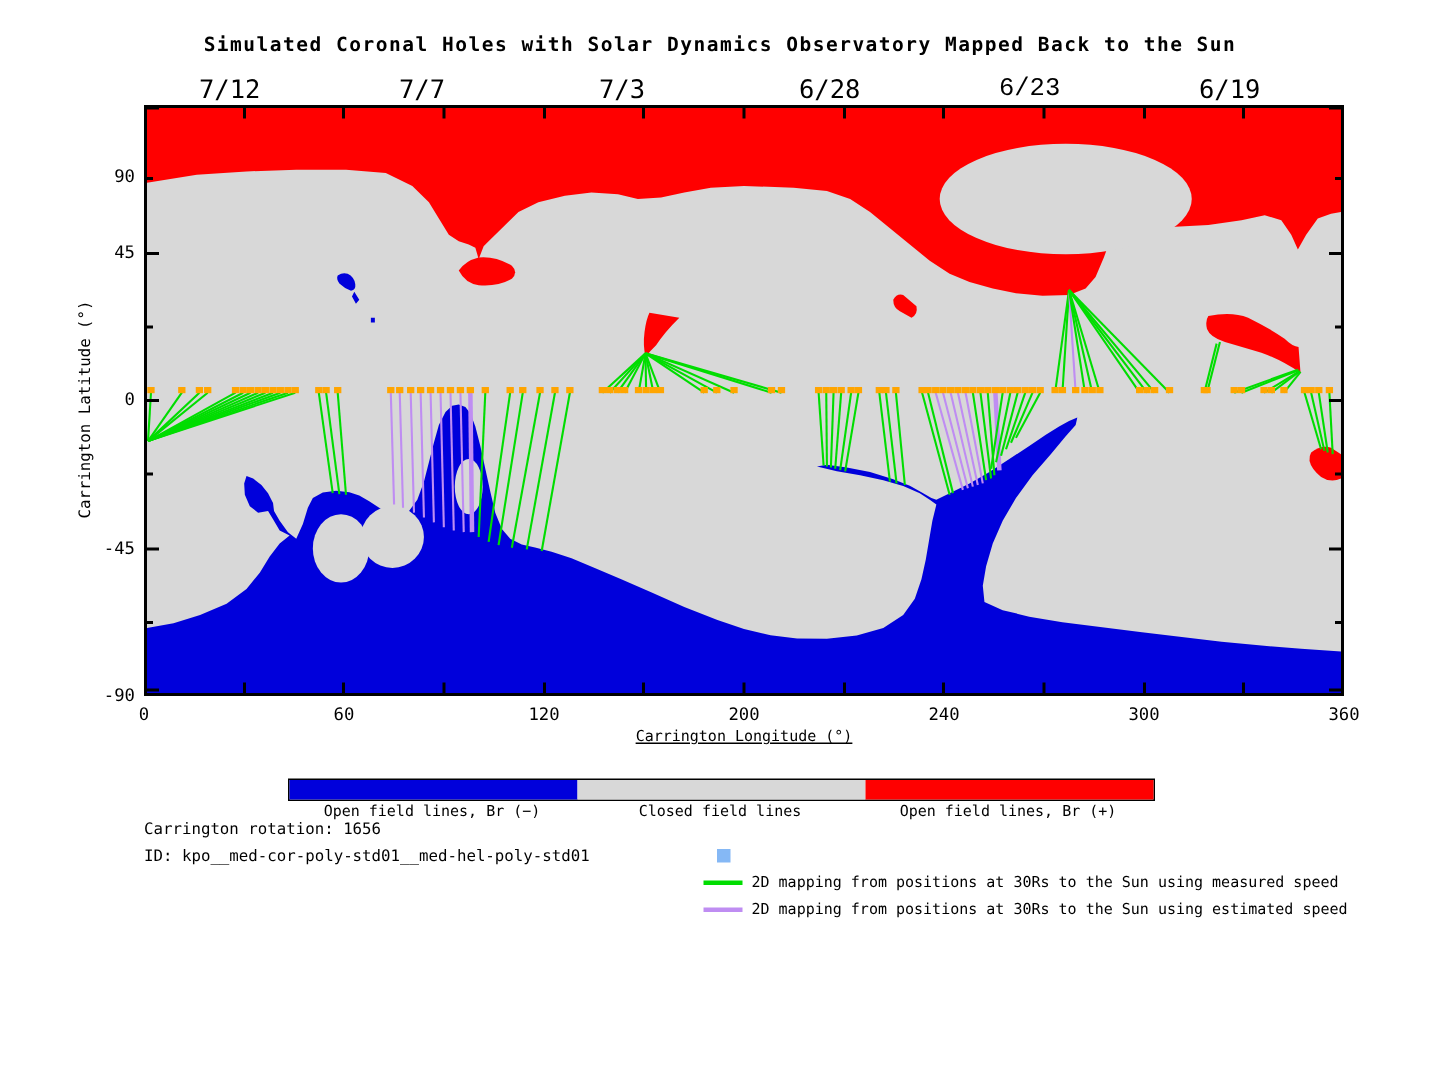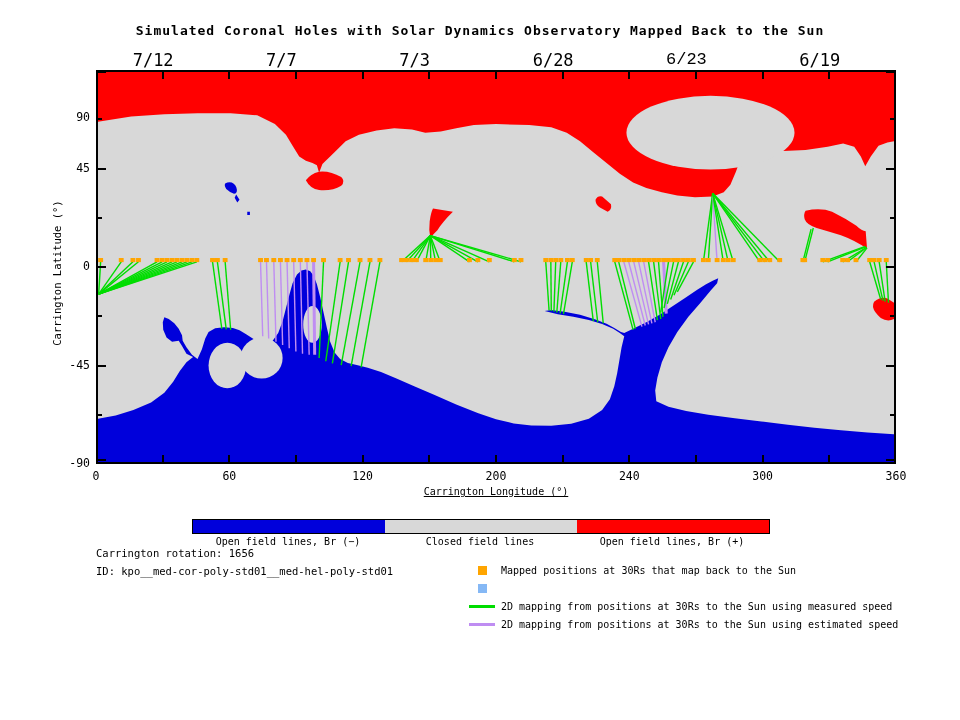--- a/index.html
+++ b/index.html
@@ -250,26 +250,20 @@
   <div id="colorbar-labels"></div>
 
   <div id="info-block" class="abs">
     <div>Carrington rotation: 1656</div>
     <div>ID: kpo__med-cor-poly-std01__med-hel-poly-std01</div>
   </div>
 
   <div id="legend" class="abs">
       <div class="lg-row">
         <div class="lg-swatch-box">
-          <div class="lg-square" style="background: rgb(255, 165, 0);"></div>
-        </div>
-        <div class="lg-text">Mapped positions at 30Rs that map back to the Sun</div>
-      </div>
-      <div class="lg-row">
-        <div class="lg-swatch-box">
           <div class="lg-square" style="background: rgb(133, 184, 245);"></div>
         </div>
       </div>
       <div class="lg-row">
         <div class="lg-swatch-box">
           <div class="lg-line" style="background: rgb(0, 221, 0);"></div>
         </div>
         <div class="lg-text">2D mapping from positions at 30Rs to the Sun using measured speed</div>
       </div>
       <div class="lg-row">

